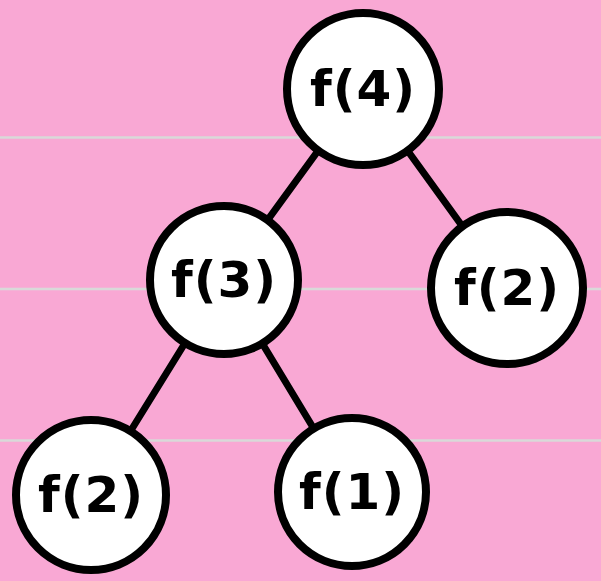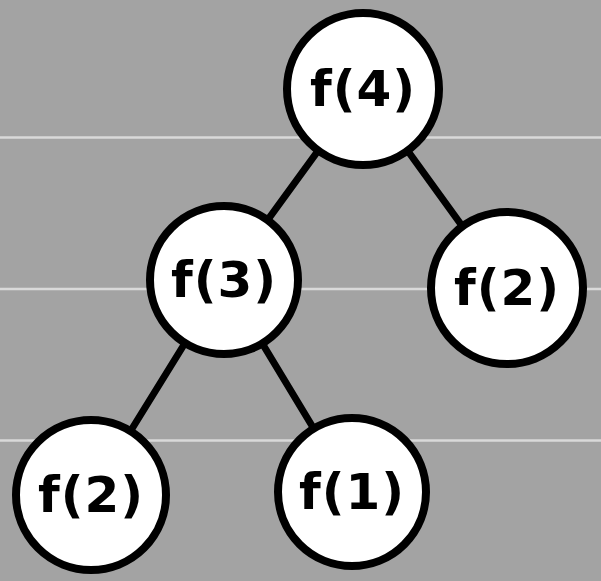--- a/index.html
+++ b/index.html
@@ -17,21 +17,21 @@
   }
   svg text {
     font-family: "DejaVu Sans", sans-serif;
     font-weight: 700;
     letter-spacing: 1px;
   }
 </style>
 </head>
 <body>
 
-<div id="stage" style="width: 601px; height: 581px; background: #a3a3a3;"><svg width="601" height="581" viewBox="0 0 601 581">
+<div id="stage" style="width: 601px; height: 581px; background: #f9a8d4;"><svg width="601" height="581" viewBox="0 0 601 581">
       <line x1="0" x2="601" y1="137.5" y2="137.5" stroke="#d9d9d9" stroke-width="2.5"></line>
       <line x1="0" x2="601" y1="289" y2="289" stroke="#d9d9d9" stroke-width="2.5"></line>
       <line x1="0" x2="601" y1="440.5" y2="440.5" stroke="#d9d9d9" stroke-width="2.5"></line>
       <line x1="363" y1="89" x2="224" y2="280" stroke="#000000" stroke-width="7" stroke-linecap="round"></line>
       <line x1="363" y1="89" x2="507" y2="288" stroke="#000000" stroke-width="7" stroke-linecap="round"></line>
       <line x1="224" y1="280" x2="91" y2="495" stroke="#000000" stroke-width="7" stroke-linecap="round"></line>
       <line x1="224" y1="280" x2="352" y2="492" stroke="#000000" stroke-width="7" stroke-linecap="round"></line>
       <g>
         <circle cx="363" cy="89" r="76" fill="#ffffff" stroke="#000000" stroke-width="8"></circle>
         <text x="363" y="89" text-anchor="middle" dominant-baseline="central" fill="#000000" font-size="50">f(4)</text>

